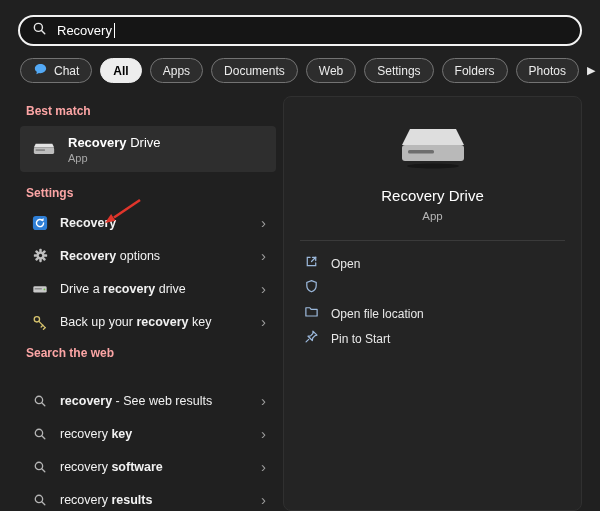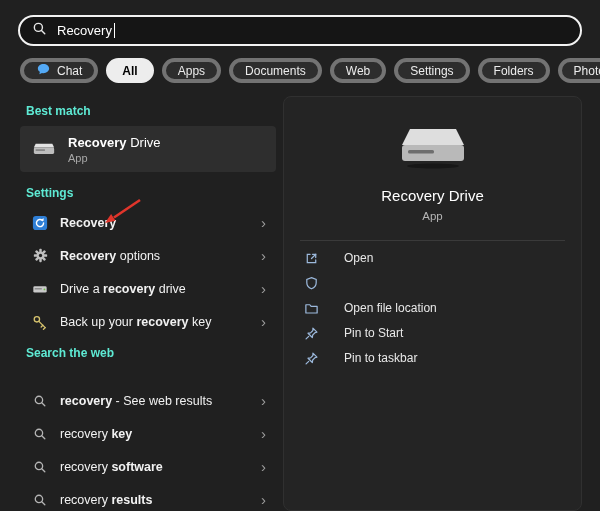--- a/index.html
+++ b/index.html
@@ -25,31 +25,31 @@
   .caret { width:1px; height:15px; background:#ffffff; margin-left:2px; }
 
   
   .tabs {
     position:absolute; left:20px; top:58px; width:562px;
     display:flex; align-items:center; gap:8px;
   }
   .pill {
     height:25px; padding:0 12px;
     display:flex; align-items:center; gap:6px;
-    background:#2d2d2d; border:4px solid #737373; border-radius:14px;
+    background:#2d2d2d; border:1px solid #737373; border-radius:14px;
     color:#ececec; font-size:12px; cursor:pointer; white-space:nowrap;
   }
   .pill.selected { background:#ededed; color:#000000; border-color:#ededed; font-weight:700; }
   .tabs-tail { margin-left:auto; display:flex; align-items:center; gap:15px; }
   .play-btn { color:#e8e8e8; font-size:11px; cursor:pointer; background:none; border:none; }
 
   
   .left-col { position:absolute; left:20px; top:96px; width:260px; }
   .section-heading {
-    font-size:12px; font-weight:700; color:#5eead4;
+    font-size:12px; font-weight:700; color:#fca5a5;
     margin-left:6px; line-height:14px;
   }
   .h-best { margin-top:8px; }
   .h-settings { margin-top:14px; }
   .h-web { margin-top:8px; }
 
   .bm-row {
     margin-top:8px; height:46px; width:256px;
     background:#2e2e2e; border-radius:4px;
     display:flex; align-items:center; padding:0 12px; cursor:pointer;
@@ -74,21 +74,21 @@
     position:absolute; left:283px; top:96px; width:299px; height:415px;
     background:#242424; border:1px solid #303030; border-radius:8px;
     display:flex; flex-direction:column; align-items:center;
   }
   .preview .big-icon { margin-top:28px; }
   .preview-title { margin-top:12px; font-size:15px; color:#ffffff; }
   .preview-sub { margin-top:6px; font-size:11.5px; color:#b5b5b5; }
   .divider { margin-top:18px; width:265px; border-top:1px solid #3a3a3a; }
   .actions { margin-top:10px; width:265px; display:flex; flex-direction:column; }
   .action-row {
-    height:25px; display:flex; gap:25px;
+    height:25px; display:flex; align-items:center; gap:12px;
     padding:0 4px; border-radius:4px; cursor:pointer;
   }
   .action-row .label { font-size:12px; color:#e8e8e8; }
 
   
   .red-arrow { position:absolute; left:95px; top:192px; pointer-events:none; }
 </style>
 </head>
 <body>
 
@@ -298,28 +298,19 @@
     </div>
     <div class="action-row">
       <span>
         <svg width="15" height="15" viewBox="0 0 16 16" fill="none" stroke="#9cb9dc" stroke-width="1.3" stroke-linejoin="round" stroke-linecap="round">
           <path d="M9.5 2.2l4.3 4.3-2 .6-2.5 2.5-.4 2.7-4.6-4.6 2.7-.4L9.5 4.8z"></path>
             <path d="M5 11l-2.8 2.8"></path>
         </svg>
       </span>
       <span class="label">Pin to Start</span>
     </div>
-    <div class="action-row">
-      <span>
-        <svg width="15" height="15" viewBox="0 0 16 16" fill="none" stroke="#9cb9dc" stroke-width="1.3" stroke-linejoin="round" stroke-linecap="round">
-          <path d="M9.5 2.2l4.3 4.3-2 .6-2.5 2.5-.4 2.7-4.6-4.6 2.7-.4L9.5 4.8z"></path>
-            <path d="M5 11l-2.8 2.8"></path>
-        </svg>
-      </span>
-      <span class="label">Pin to taskbar</span>
-    </div>
   </div>
 </div>
 
 <svg class="red-arrow" width="60" height="45" viewBox="0 0 60 45">
   <line x1="45" y1="8" x2="19" y2="25.5" stroke="#e0352b" stroke-width="2.6"></line>
   <polygon points="10,31 16.1,22.1 20.5,28.7" fill="#e0352b"></polygon>
 </svg>
 
 </body></html>

